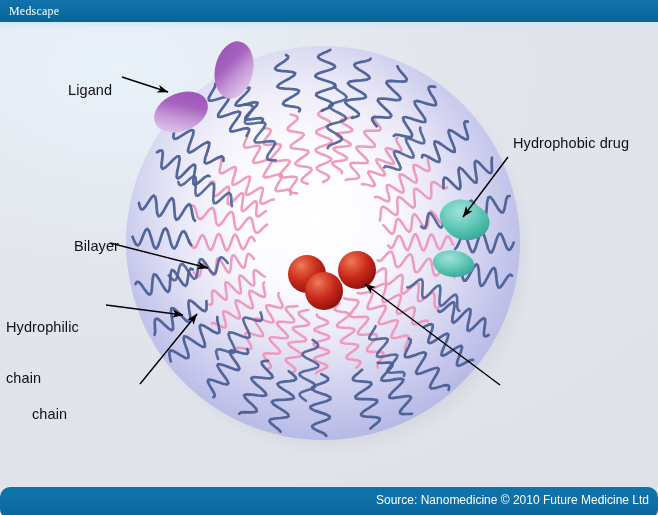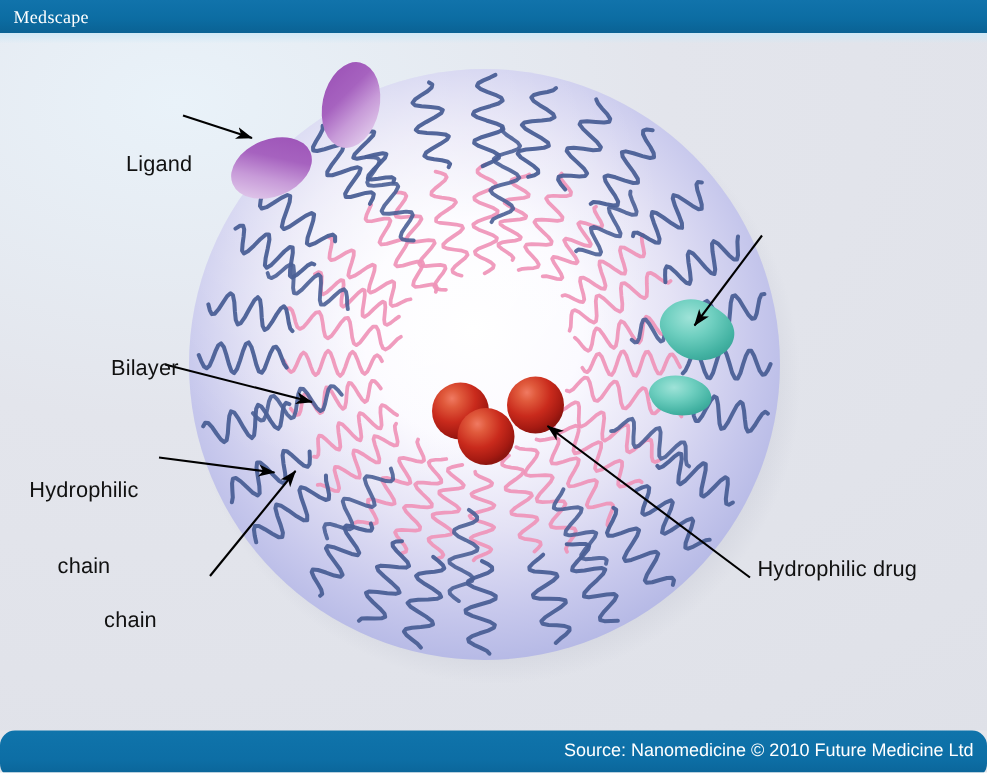--- a/index.html
+++ b/index.html
@@ -73,21 +73,21 @@
 
   
   .lbl {
     position: absolute;
     color: #111111;
     font-size: 14.5px;
     line-height: 17px;
     white-space: pre;
     letter-spacing: .1px;
   }
-  .lbl.center { text-align: center; }
+  .lbl.center { }
 </style>
 </head>
 <body>
 
 <div id="root">
 
   <div id="header">
     <div id="brand">Medscape</div>
   </div>
 
@@ -239,34 +239,34 @@
       <g stroke="#000000" stroke-width="1.4" fill="none" marker-end="url(#arrowHead)">
         <line x1="122" y1="55" x2="168" y2="70"></line>
         <line x1="110" y1="221" x2="208" y2="246"></line>
         <line x1="106" y1="283" x2="183" y2="293"></line>
         <line x1="140" y1="362" x2="197" y2="292"></line>
         <line x1="508" y1="135" x2="463" y2="195"></line>
         <line x1="500" y1="363" x2="365" y2="262"></line>
       </g>
     </svg>
 
-    <div class="lbl" style="left:68px; top:80px;margin-left:16px;">Ligand</div>
+    <div class="lbl" style="left:68px; top:60px;">Ligand</div>
 
     <div class="lbl" style="left:38px; top:216px;margin-left:36px;">Bilayer</div>
 
     <div class="lbl center" style="left:6px; top:263px; width:100px;">
       <div>Hydrophilic</div>
       <div>chain</div>
     </div>
 
     <div class="lbl center" style="left:32px; top:350px; width:110px;">
       <div>chain</div>
     </div>
 
-
-    <div class="lbl" style="left:505px; top:350px;">Hydrophilic drug</div>
+    <div class="lbl" style="left:513px; top:113px;">Hydrophobic drug</div>
+
   </div>
 
   <div id="footer">
     <div id="source-text">Source: Nanomedicine © 2010 Future Medicine Ltd</div>
   </div>
 
 </div>
 
 </body></html>

